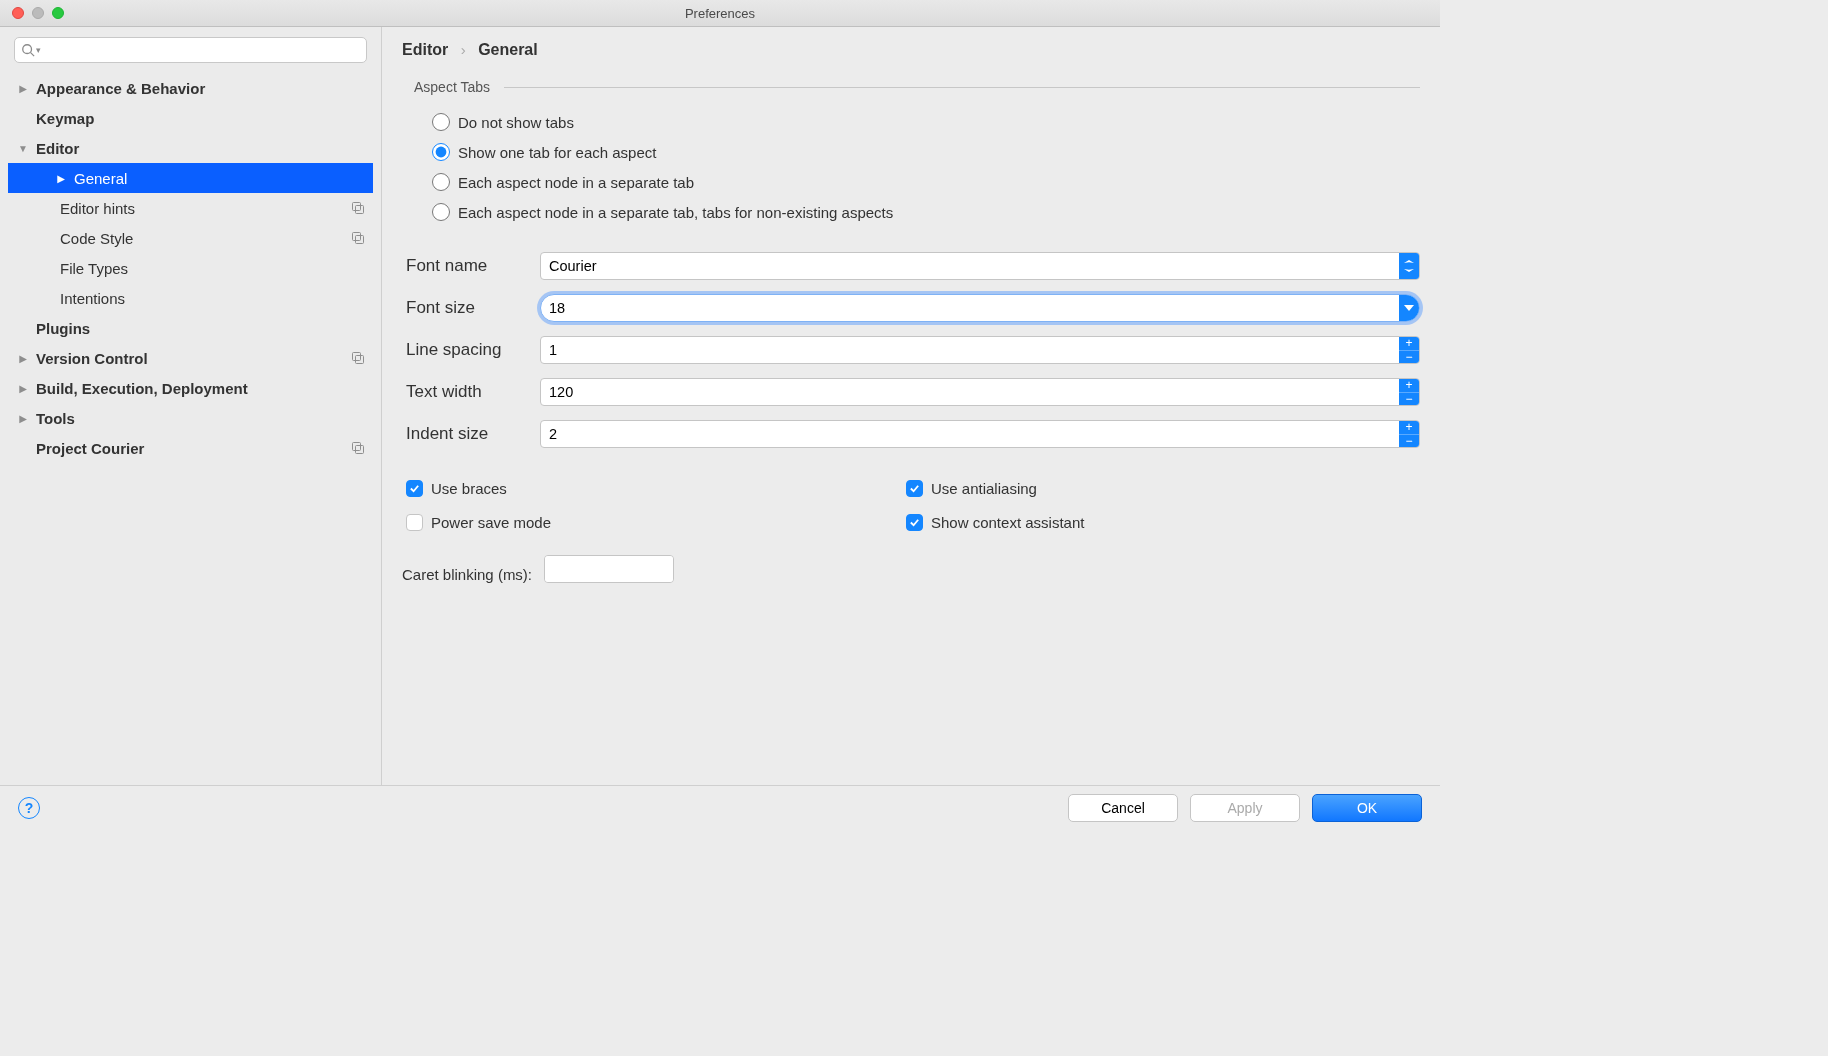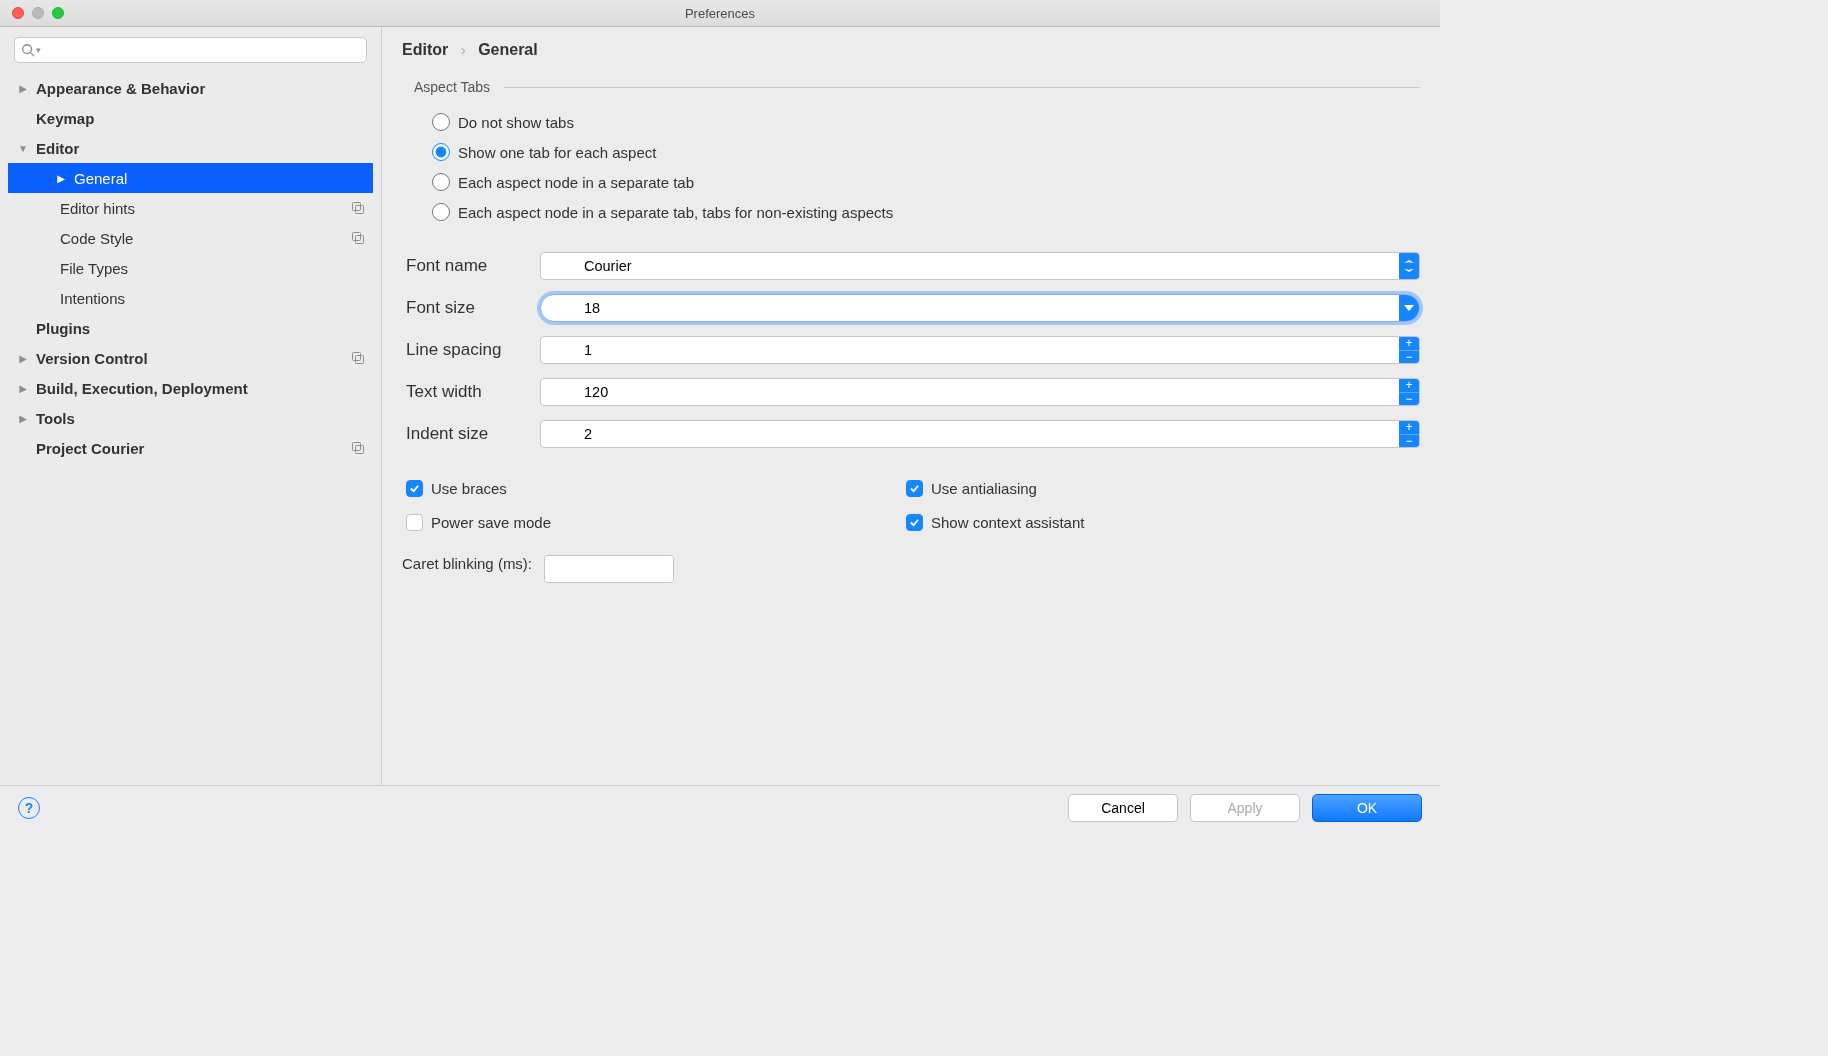--- a/index.html
+++ b/index.html
@@ -90,38 +90,38 @@
       display: flex; align-items: center; gap: 14px; margin-left: 12px; margin-bottom: 12px; text-align: center;
     }
     .section-head .line { flex: 1; height: 1px; background: #c7c7c7; }
     .section-title { font-size: 14px; color: #555; }
     .radio-row { display: flex; align-items: center; gap: 8px; margin-left: 30px; height: 30px; font-size: 15px; }
     .radio-row input[type=radio] { width: 18px; height: 18px; accent-color: #1486ff; }
 
     .field-grid { margin-top: 18px; margin-left: 0; }
     .field-row { display: flex; align-items: center; height: 42px; }
     .field-label { width: 138px; font-size: 17px; color: #333; padding-left: 4px; }
-    .combo { flex: 1; display: flex; align-items: stretch; height: 28px; background: #fff; border: 1px solid #c5c5c5; border-radius: 4px; overflow: hidden; padding-left: 35px; }
+    .combo { flex: 1; display: flex; align-items: stretch; height: 28px; background: #fff; border: 1px solid #c5c5c5; border-radius: 4px; overflow: hidden; }
     .combo input { flex: 1; border: none; outline: none; padding: 0 8px; font-size: 14.5px; background: transparent; }
     .combo .btn { width: 20px; background: #1486ff; display: flex; flex-direction: column; align-items: center; justify-content: center; }
     .combo .btn svg { width: 10px; height: 6px; }
     .combo.focused { box-shadow: 0 0 0 3px rgba(80,150,255,0.45); border-color: #7fb2f5; border-radius: 14px; }
     .stepper-btn { width: 20px; background: #1486ff; display: flex; flex-direction: column; }
     .stepper-btn .half { flex: 1; display: flex; align-items: center; justify-content: center; color: #fff; font-size: 12px; line-height: 1; }
     .stepper-btn .half:first-child { border-bottom: 1px solid rgba(255,255,255,0.3); }
 
     .check-row { display: flex; align-items: center; gap: 8px; height: 30px; font-size: 15px; }
     .check-grid { display: grid; grid-template-columns: 500px 1fr; margin-top: 18px; margin-left: 4px; row-gap: 4px; }
     .checkbox {
       width: 17px; height: 17px; border-radius: 4px; border: 1px solid #c5c5c5; background: #fff; display: inline-flex; align-items: center; justify-content: center; flex-shrink: 0;
     }
     .checkbox.checked { background: #1486ff; border-color: #1486ff; }
     .checkbox.checked svg { width: 11px; height: 11px; }
 
-    .caret-row { display: flex; align-items: flex-start; gap: 12px; margin-top: 18px; font-size: 15px; }
+    .caret-row { display: flex; align-items: flex-end; gap: 12px; margin-top: 18px; font-size: 15px; }
     .spinner-small { display: flex; height: 28px; width: 130px; background:#fff; border:1px solid #c5c5c5; border-radius:4px; overflow:hidden; }
     .spinner-small input { flex:1; border:none; outline:none; text-align:right; padding:0 8px; font-size:14.5px; }
 
     
     .footer {
       height: 44px;
       border-top: 1px solid #cfcfcf;
       background: #ececec;
       display: flex;
       align-items: center;

